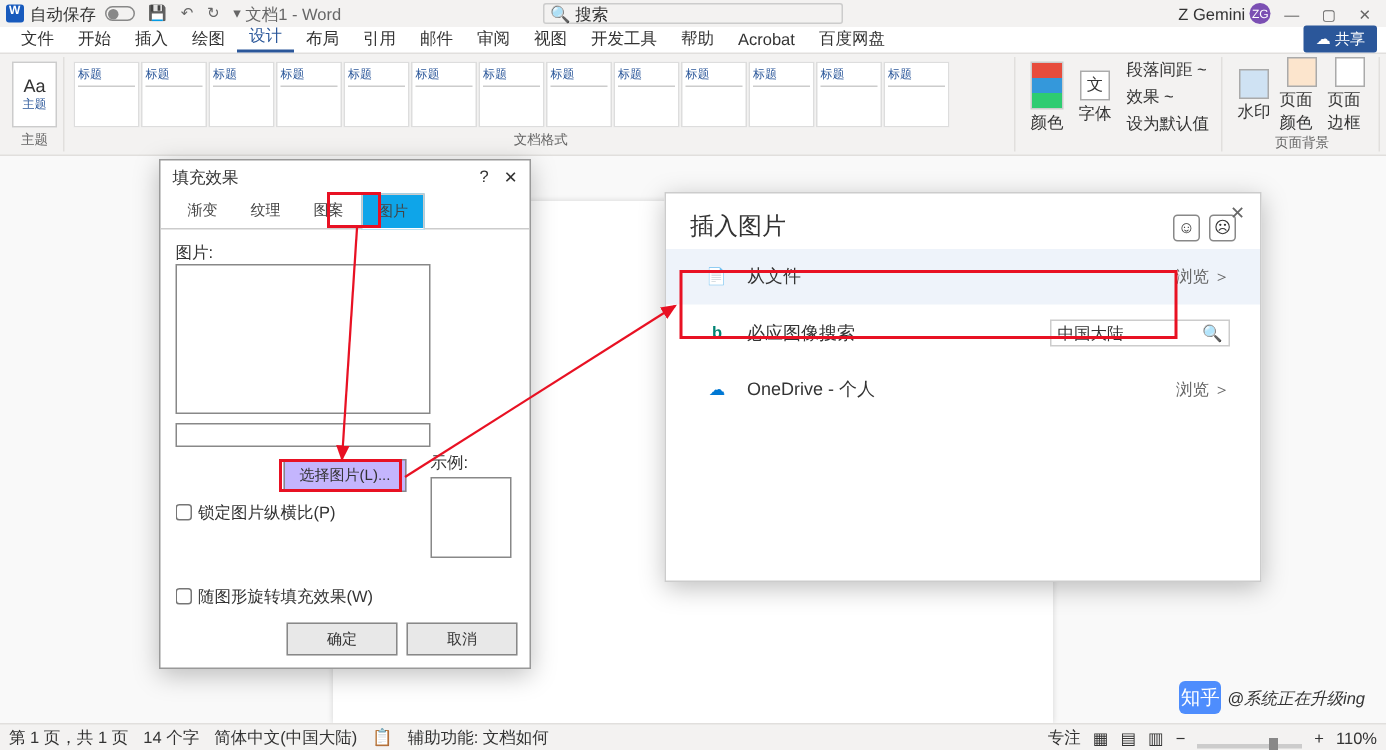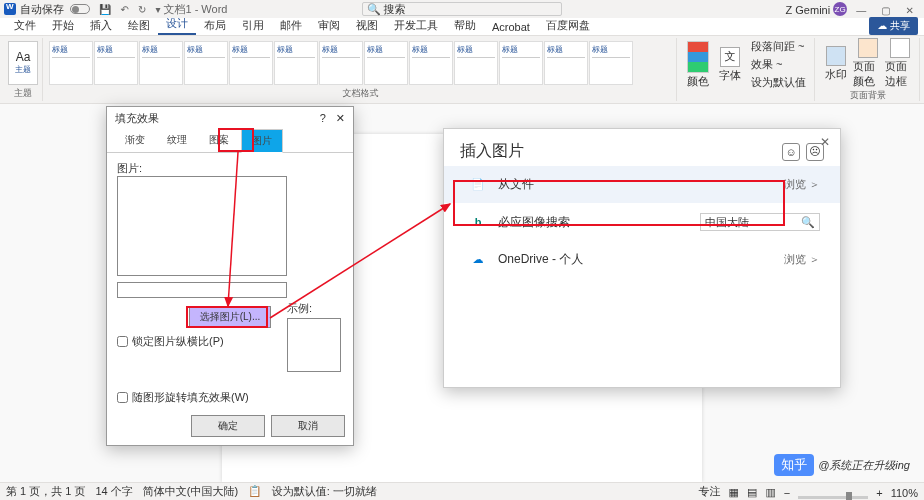--- a/index.html
+++ b/index.html
@@ -65,21 +65,21 @@
 .dlg-insert .opt .oaction{margin-left:auto;font-size:11px;color:#666;display:flex;align-items:center;gap:2px}
 .dlg-insert .opt .osearch{margin-left:auto;width:120px;height:18px;border:1px solid #ccc;padding:0 4px;font-size:10px;color:#999;display:flex;align-items:center}
 .dlg-insert .opt.hl{background:#eef3fa}
 .redbox{position:absolute;border:2px solid #e81123;pointer-events:none}
 .arrow{position:absolute;pointer-events:none}
 .statusbar{position:absolute;bottom:0;left:0;right:0;height:18px;background:#f3f2f1;border-top:1px solid #e1dfdd;display:flex;align-items:center;padding:0 6px;font-size:10px;color:#555;gap:10px}
 .statusbar .right{margin-left:auto;display:flex;align-items:flex-end;gap:8px}
 .statusbar .zoom-slider{width:70px;height:3px;background:#ccc;position:relative}
 .statusbar .zoom-slider::after{content:"";width:6px;height:10px;background:#888;position:absolute;left:48px;top:-4px}
 .watermark{position:absolute;right:14px;bottom:24px;font-size:20px;color:rgba(120,120,120,.55);font-style:italic;pointer-events:none}
-.watermark .zh{width:40px;height:22px;background:rgba(6,96,255,.7);color:#fff;border-radius:4px;display:inline-flex;align-items:center;justify-content:center;font-size:13px;font-style:normal;margin-right:4px}
+.watermark .zh{width:28px;height:22px;background:rgba(6,96,255,.7);color:#fff;border-radius:4px;display:inline-flex;align-items:center;justify-content:center;font-size:13px;font-style:normal;margin-right:4px}
 </style>
 </head>
 <body>
 
 <div class="titlebar">
   <span class="wicon"></span>
   <span class="autosave">自动保存</span>
   <span class="toggle"></span>
   <span class="qat">
     <span>💾</span>
@@ -311,21 +311,21 @@
     </defs>
   <line x1="238" y1="152" x2="228" y2="306" stroke="#e81123" stroke-width="1.5" marker-end="url(#ah)"></line>
   <line x1="270" y1="318" x2="450" y2="204" stroke="#e81123" stroke-width="1.5" marker-end="url(#ah)"></line>
 </svg>
 
 <div class="statusbar">
   <span>第 1 页，共 1 页</span>
   <span>14 个字</span>
   <span>简体中文(中国大陆)</span>
   <span>📋</span>
-  <span>设为默认值: 一切就绪</span>
+  <span>辅助功能: 文档如何</span>
   <div class="right">
     <span>专注</span>
     <span>▦</span>
     <span>▤</span>
     <span>▥</span>
     <span>−</span>
     <span class="zoom-slider"></span>
     <span>+</span>
     <span>110%</span>
   </div>

